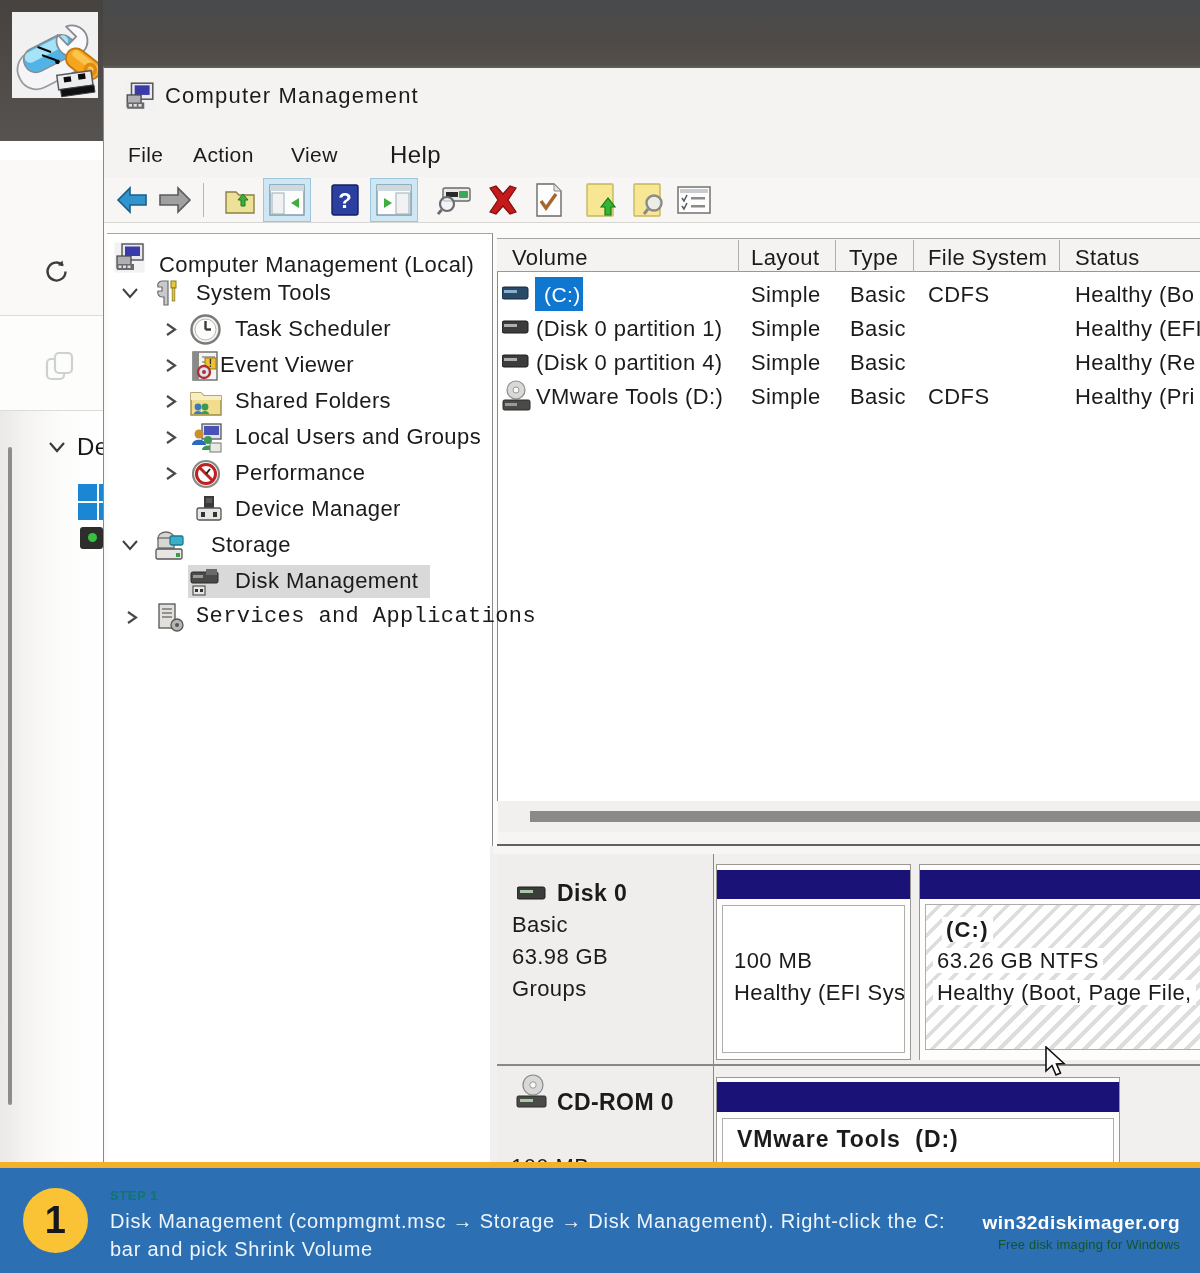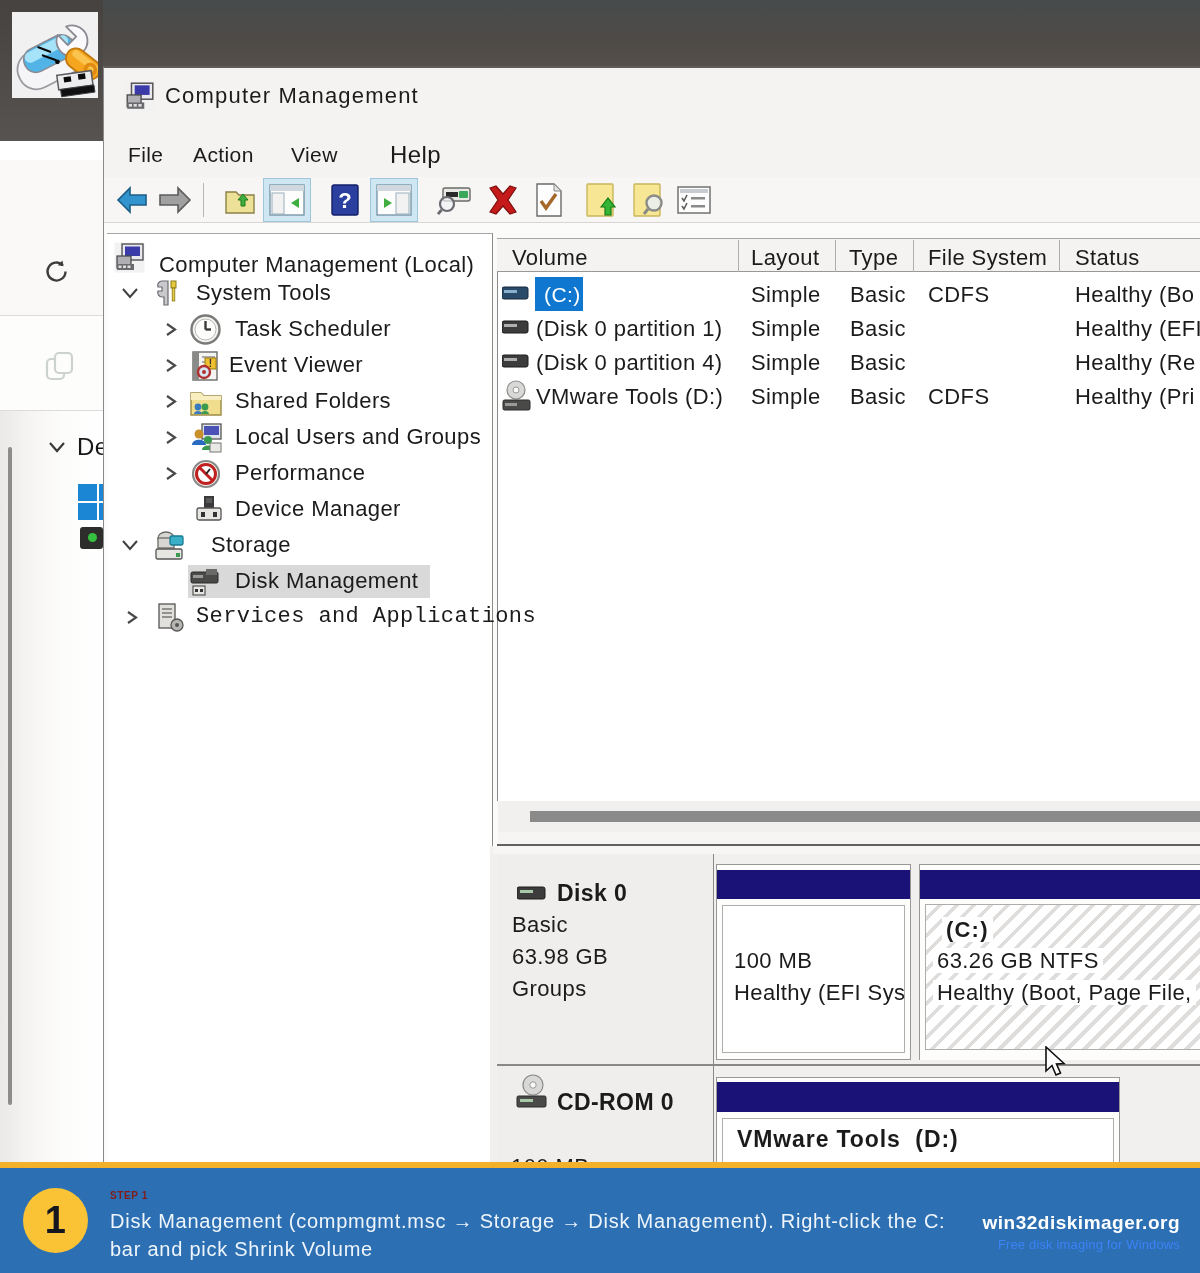--- a/index.html
+++ b/index.html
@@ -216,21 +216,21 @@
   <rect x="1" y="1" width="24" height="28" fill="#f4f4f2" stroke="#6a6a68" stroke-width="1.4"></rect>
   <rect x="1" y="1" width="6" height="28" fill="#8a8a88"></rect>
   <line x1="10" y1="6" x2="23" y2="6" stroke="#9a9a98" stroke-width="1.6"></line>
   <line x1="10" y1="11" x2="23" y2="11" stroke="#9a9a98" stroke-width="1.6"></line>
   <line x1="10" y1="16" x2="23" y2="16" stroke="#9a9a98" stroke-width="1.6"></line>
   <rect x="13" y="7" width="11" height="11" fill="#f0c030" stroke="#9a7a10" stroke-width="1"></rect>
   <text x="18.5" y="16" font-size="10" font-weight="bold" fill="#333" text-anchor="middle">!</text>
   <circle cx="12" cy="21" r="6" fill="#d8e4f0" stroke="#b03030" stroke-width="2.4"></circle>
   <circle cx="12" cy="21" r="2" fill="#b03030"></circle>
 </svg>
-<div class="abs txt" style="left:229px;top:352px;text-align:right;">Event Viewer</div>
+<div class="abs txt" style="left:220px;top:352px;text-align:right;">Event Viewer</div>
 
 <svg class="abs" style="left:164px;top:394px;" width="14" height="15" viewBox="0 0 14 15">
     <path d="M3 2 L11 7.5 L3 13" fill="none" stroke="#4a4a4a" stroke-width="2.2"></path>
   </svg>
 <svg class="abs" style="left:190px;top:388px;" width="32" height="28" viewBox="0 0 32 28">
   <path d="M1 5 L11 5 L14 8 L31 8 L31 27 L1 27 Z" fill="#f0dd8e" stroke="#9a8a46" stroke-width="1.4"></path>
   <path d="M1 5 L11 5 L14 8 L31 8 L31 12 L1 12 Z" fill="#f8eec0"></path>
   <circle cx="8" cy="19" r="3.4" fill="#3a7ac0"></circle>
   <circle cx="15" cy="19" r="3.4" fill="#3a9a50"></circle>
   <path d="M4 26 C4 22 12 22 12 26 Z" fill="#3a7ac0"></path>
@@ -411,17 +411,17 @@
 <div class="abs txt" style="left:737px;top:1127px;font-size:23px;font-weight:bold;letter-spacing:0.9px;">VMware Tools&nbsp; (D:)</div>
 
 <svg class="abs" style="left:1043px;top:1046px;" width="24" height="34" viewBox="0 0 24 34">
   <path d="M3 1 L3 25 L9 19.5 L13 29 L17.5 27 L13.5 18 L21 17.5 Z" fill="#ffffff" stroke="#111" stroke-width="1.6"></path>
 </svg>
 
 <div class="abs" style="left:0;top:1162px;width:1200px;height:6px;background:#f3b02a;"></div>
 <div class="abs" style="left:0;top:1168px;width:1200px;height:105px;background:#2d6fb3;"></div>
 <div class="abs" style="left:23px;top:1188px;width:65px;height:65px;border-radius:50%;background:#f9c335;"></div>
 <div class="abs txt" style="left:23px;top:1188px;width:65px;height:65px;line-height:65px;text-align:center;font-size:38px;font-weight:bold;color:#16161e;">1</div>
-<div class="abs txt" style="left:110px;top:1183px;font-size:10px;font-weight:bold;color:#7f1d1d;letter-spacing:0.6px;">STEP 1</div>
+<div class="abs txt" style="left:110px;top:1183px;font-size:13px;font-weight:bold;color:#0f766e;letter-spacing:0.6px;">STEP 1</div>
 <div class="abs txt" style="left:110px;top:1209px;font-size:20px;letter-spacing:0.75px;color:#eef5fb;">Disk Management (compmgmt.msc → Storage → Disk Management). Right-click the C:</div>
 <div class="abs txt" style="left:110px;top:1237px;font-size:20px;letter-spacing:0.75px;color:#eef5fb;">bar and pick Shrink Volume</div>
 <div class="abs txt" style="right:20px;top:1210px;font-size:19px;font-weight:bold;letter-spacing:0.5px;color:#ffffff;">win32diskimager.org</div>
-<div class="abs txt" style="right:20px;top:1232px;font-size:13px;letter-spacing:0.15px;color:#3b82f6;">Free disk imaging for Windows</div>
+<div class="abs txt" style="right:20px;top:1232px;font-size:13px;letter-spacing:0.15px;color:#14532d;">Free disk imaging for Windows</div>
 
 </body></html>

